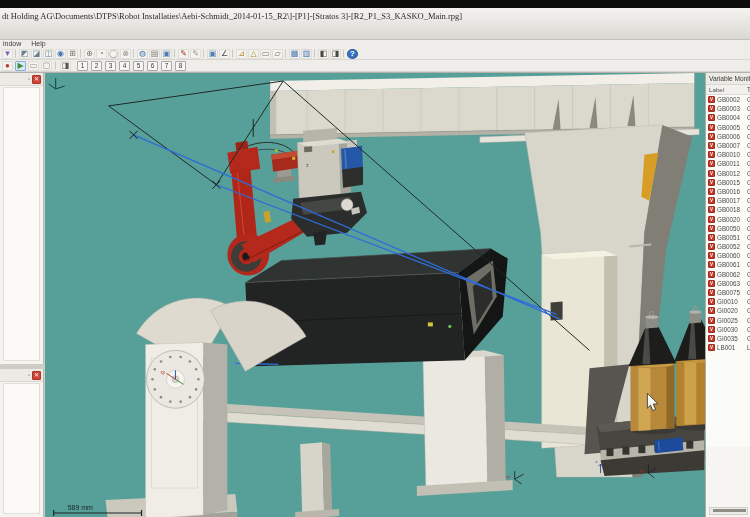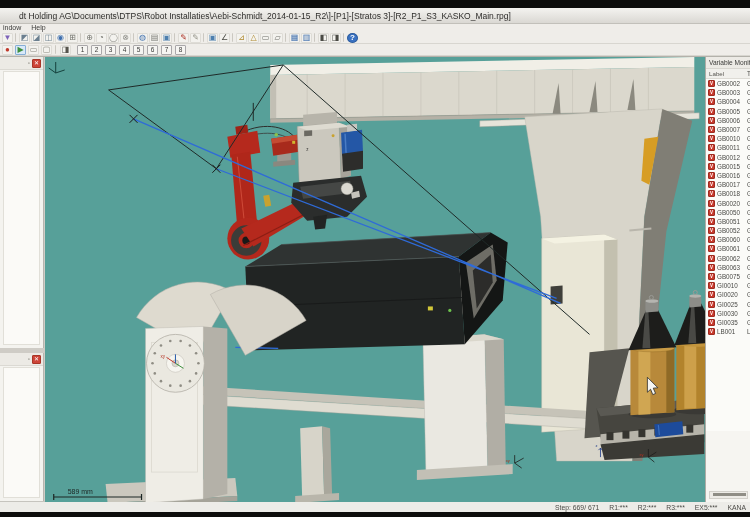--- a/index.html
+++ b/index.html
@@ -1,23 +1,23 @@
 <!DOCTYPE html>
 <html><head>
 <meta charset="utf-8">
 <style>
   html,body{margin:0;padding:0;background:#222;}
   .monitor{position:relative;width:750px;height:517px;background:#0d0d0c;overflow:hidden;
            font-family:"Liberation Sans", sans-serif;}
   .screen{position:absolute;top:8px;left:0;width:750px;height:503px;background:#e9e7e3;
           box-shadow:inset 0 0 40px rgba(60,55,45,.18);}
   
-  .titlebar{height:16px;background:linear-gradient(#f4f3f0,#dad8d3);border-bottom:1px solid #c2c0ba;
+  .titlebar{height:32px;background:linear-gradient(#f4f3f0,#dad8d3);border-bottom:1px solid #c2c0ba;
             font-size:8.5px;color:#2e2d2b;line-height:16px;white-space:nowrap;overflow:hidden;
-            padding-left:19px;box-sizing:border-box;}
+            padding-left:2px;box-sizing:border-box;font-family:Liberation Serif, serif;}
   
   .menubar{height:8px;background:#efede9;font-size:7px;line-height:8px;color:#3a3a38;
            display:flex;gap:10px;padding-left:3px;}
   .mitem{cursor:default;}
   
   .toolbar{display:flex;align-items:center;background:#efede9;border-bottom:1px solid #d8d6d0;
            box-sizing:border-box;padding-left:2px;}
   .tb1{height:12px;gap:1px;}
   .tb2{height:12px;gap:2px;}
   .tbi{display:inline-flex;width:11px;height:10px;align-items:center;justify-content:center;

